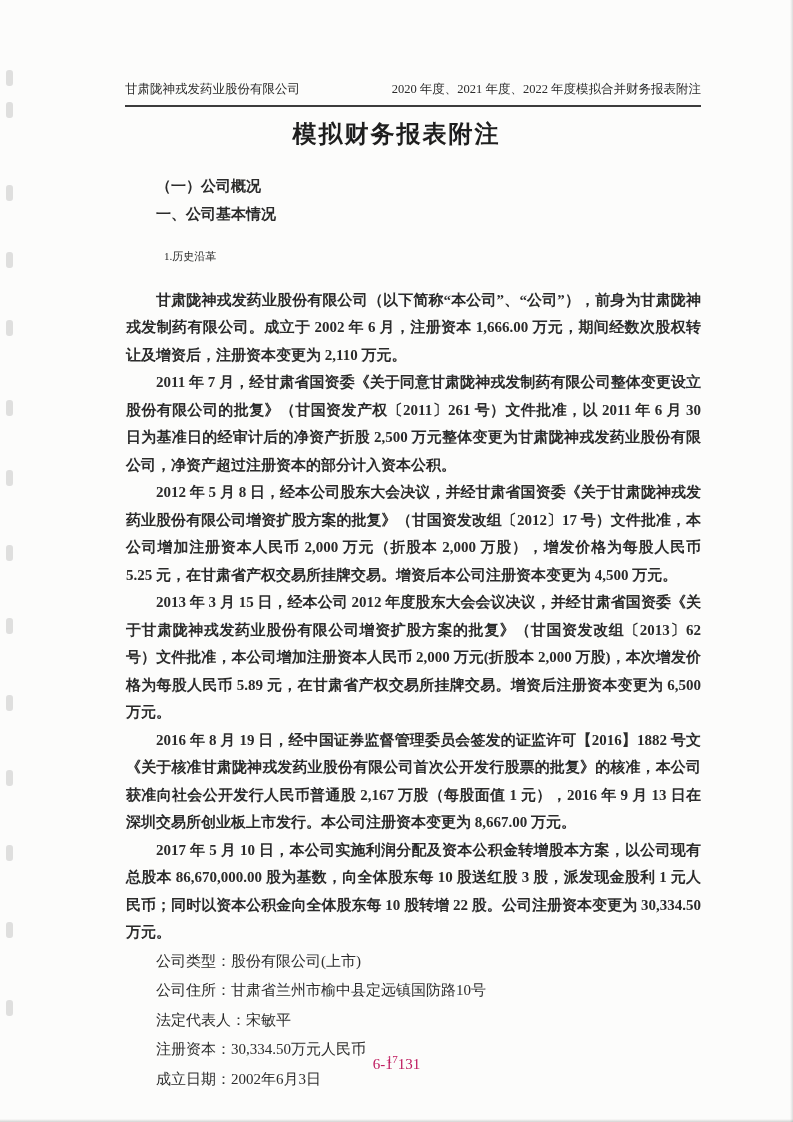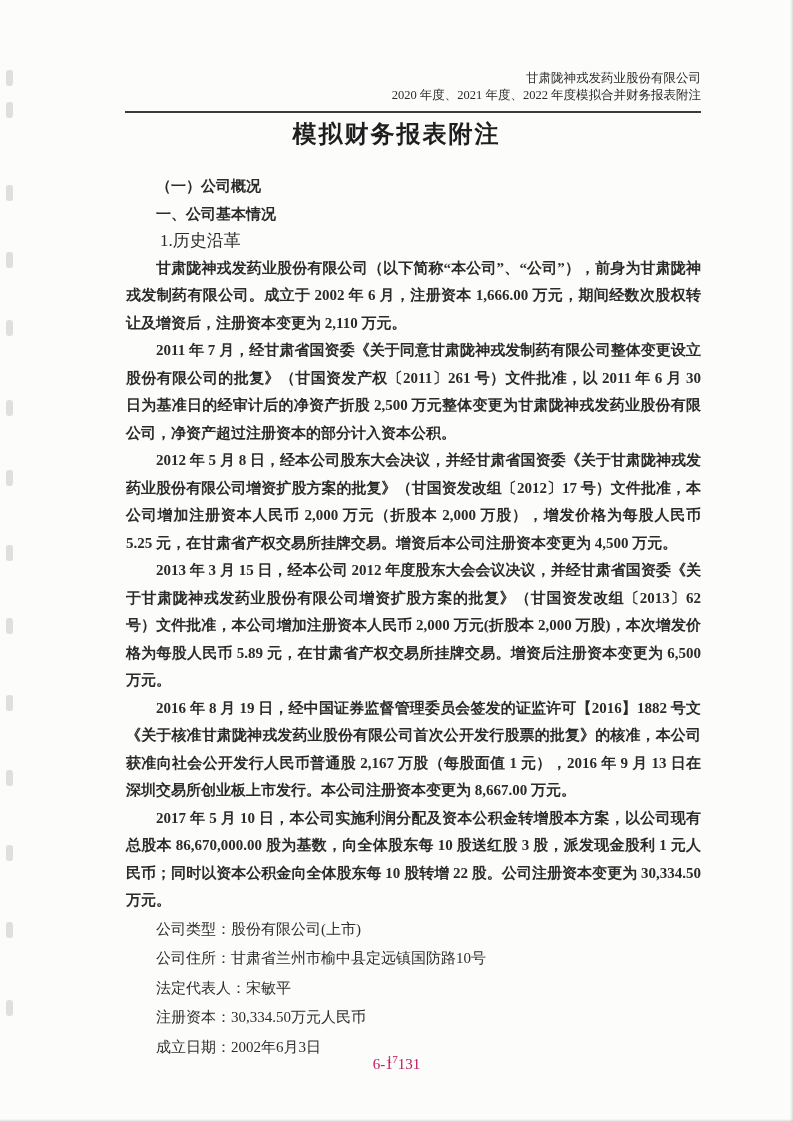--- a/index.html
+++ b/index.html
@@ -29,31 +29,30 @@
   .smudge {
     position: absolute;
     left: 6px;
     width: 7px;
     height: 16px;
     background: rgba(170,170,170,.35);
     border-radius: 3px;
   }
   .header-row {
     position: absolute;
-    top: 70px;
+    top: 81px;
     left: 125px;
     right: 92px;
     display: flex;
     justify-content: space-between;
     align-items: flex-end;
     font-size: 12.5px;
     padding-bottom: 7px;
     border-bottom: 2px solid #3c3c3c;
     white-space: nowrap;
-    flex-direction: column;
   }
   .doc-title {
     position: absolute;
     top: 118px;
     left: 0;
     width: 100%;
     text-align: center;
     font-family: Liberation Sans, sans-serif;
     font-size: 24px;
     font-weight: bold;
@@ -70,23 +69,23 @@
     text-align: justify;
   }
   .h-sec {
     font-family: "Liberation Sans", sans-serif;
     font-weight: bold;
     font-size: 15px;
     text-indent: 2em;
     margin: 0;
   }
   .h-item {
-    font-size: 17px;
+    font-size: 11px;
     text-indent: 2em;
-    margin: 0;
+    margin: 16px;
   }
   .para {
     margin: 0;
     text-indent: 2em;
     font-weight: bold;
   }
   .reg-line {
     margin: 0;
     text-indent: 2em;
     line-height: 29.5px;

